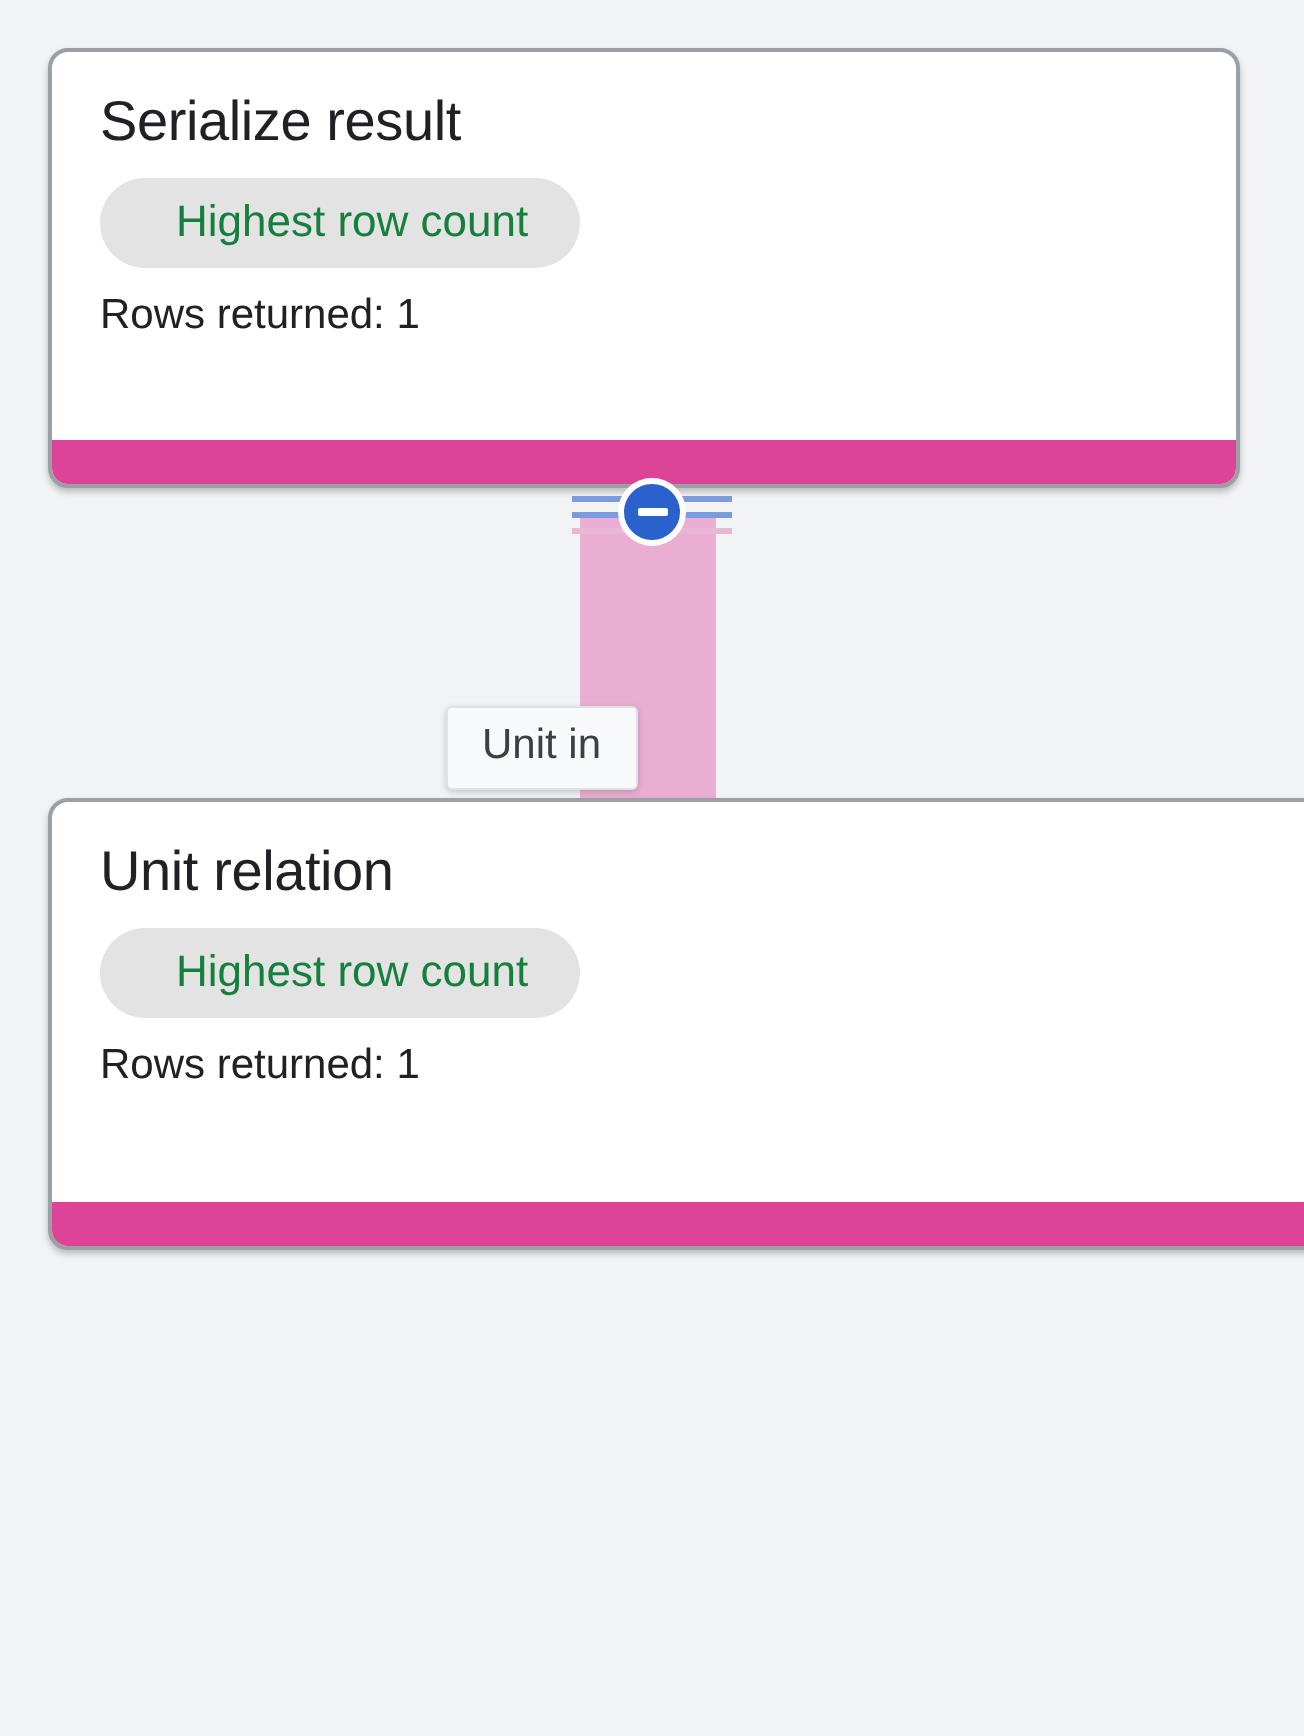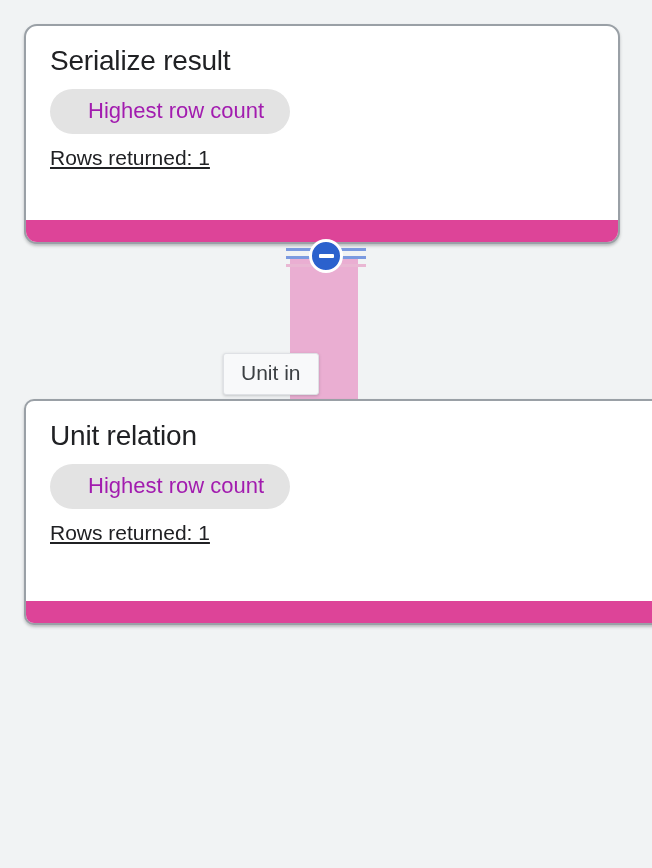--- a/index.html
+++ b/index.html
@@ -42,51 +42,49 @@
     font-weight: 400;
     letter-spacing: -0.2px;
     white-space: nowrap;
   }
   .chip-row {
     margin-top: 11px;
   }
   .chip {
     display: inline-block;
     background: #e3e3e3;
-    color: #a21caf;
+    color: #15803d;
     font-size: 22px;
     line-height: 26px;
     padding: 9px 26px 10px 38px;
     border-radius: 24px;
     white-space: nowrap;
   }
   .rows-line {
     margin-top: 11px;
     font-size: 21px;
     line-height: 26px;
     color: #202124;
     white-space: nowrap;
-    text-decoration: underline;
   }
   .card-accent {
     position: absolute;
     left: 0;
     right: 0;
     bottom: 0;
     height: 22px;
     background: #dd4498;
   }
 
   
   #card-serialize {
     left: 24px;
     top: 24px;
     width: 596px;
     height: 220px;
-    border-radius: 13px;
   }
   
   #card-unit {
     left: 24px;
     top: 399px;
     width: 648px;
     height: 226px;
   }
 
   

